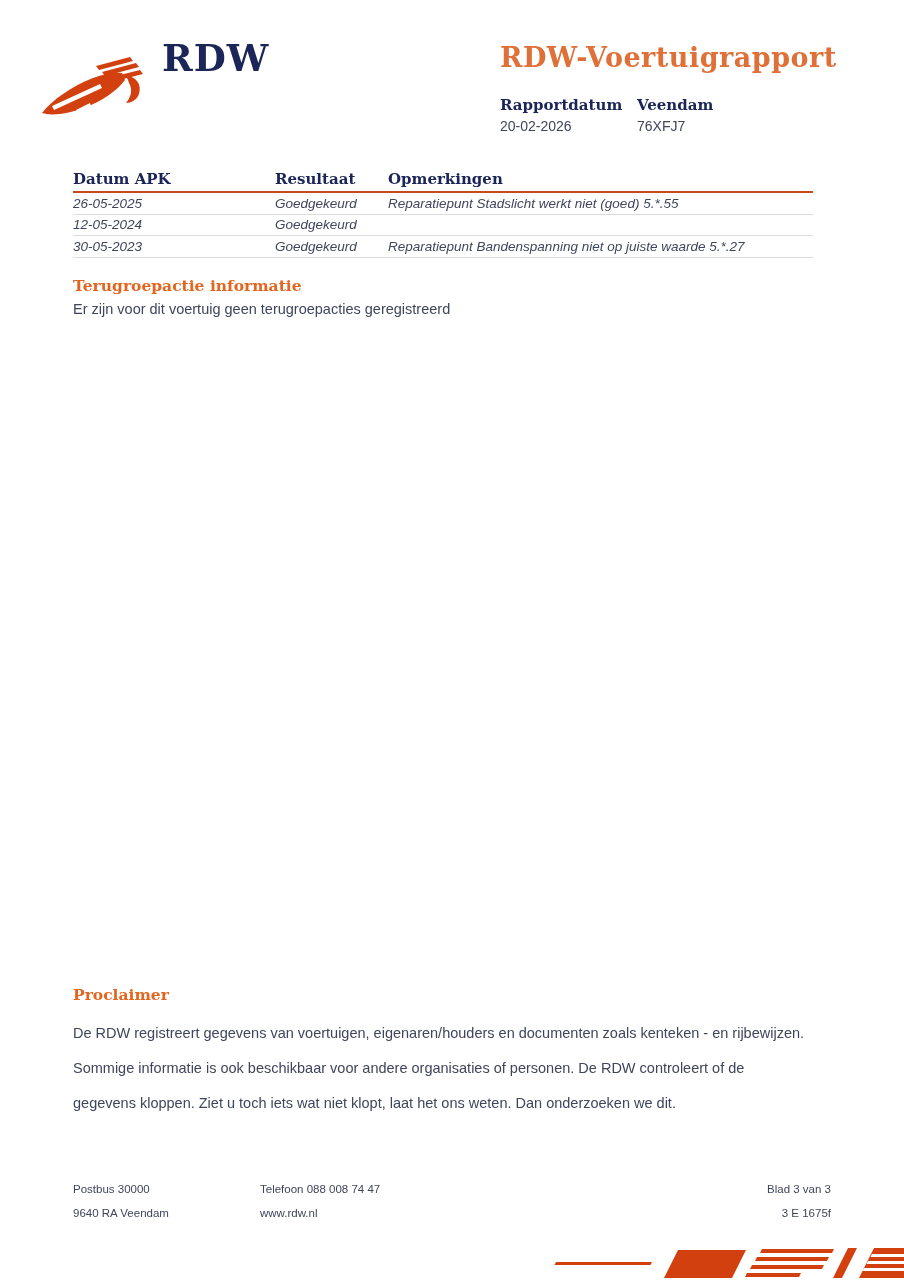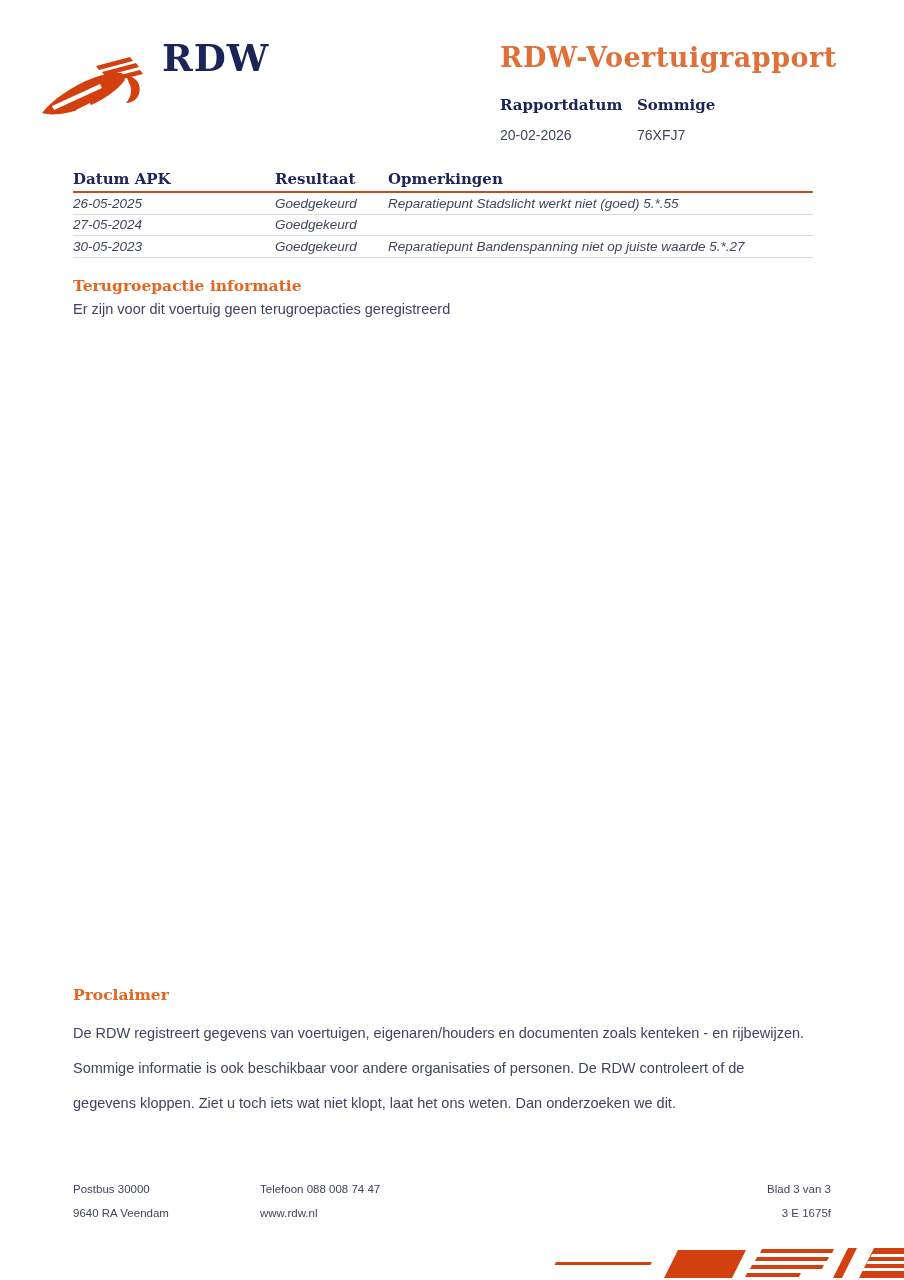--- a/index.html
+++ b/index.html
@@ -20,21 +20,21 @@
   }
   .doc-title {
     left:500px; top:42px;
     font-family:"DejaVu Serif", serif; font-weight:bold;
     font-size:27px; color:var(--title-orange); letter-spacing:0.5px;
   }
   .meta-label {
     font-family:"DejaVu Serif", serif; font-weight:bold;
     font-size:15px; color:var(--navy);
   }
-  .meta-value { font-size:14px; color:var(--body-text);margin-top:9px; }
+  .meta-value { font-size:14px; color:var(--body-text); }
   .meta-col1 { left:500px; }
   .meta-col2 { left:637px; }
   .meta-row1 { top:96px; }
   .meta-row2 { top:118px; }
 
   
   .apk-table { left:73px; top:168px; width:740px; }
   .thead {
     display:flex; align-items:flex-end; height:20px; padding-bottom:3px;
     border-bottom:2px solid var(--table-rule-orange);
@@ -97,38 +97,38 @@
 
       <path d="M14,53 L 62,31 L 64,35 L 16,57 Z"></path>
       <path d="M38,57 L 52,50 L 53,53 L 39,60 Z"></path>
     </g>
   </svg>
   <div class="abs logo-text">RDW</div>
 
   <h1 class="abs doc-title" style="margin:0;">RDW-Voertuigrapport</h1>
 
   <div class="abs meta-label meta-col1 meta-row1">Rapportdatum</div>
-  <div class="abs meta-label meta-col2 meta-row1">Sommige</div>
+  <div class="abs meta-label meta-col2 meta-row1">Veendam</div>
   <div class="abs meta-value meta-col1 meta-row2">20-02-2026</div>
   <div class="abs meta-value meta-col2 meta-row2">76XFJ7</div>
 
   <div class="abs apk-table">
     <div class="thead">
       <div class="th c1">Datum APK</div>
       <div class="th c2">Resultaat</div>
       <div class="th c3">Opmerkingen</div>
     </div>
     <div>
         <div class="trow">
           <div class="tcell c1">26-05-2025</div>
           <div class="tcell c2">Goedgekeurd</div>
           <div class="tcell c3">Reparatiepunt Stadslicht werkt niet (goed) 5.*.55</div>
         </div>
         <div class="trow">
-          <div class="tcell c1">27-05-2024</div>
+          <div class="tcell c1">12-05-2024</div>
           <div class="tcell c2">Goedgekeurd</div>
           <div class="tcell c3"></div>
         </div>
         <div class="trow">
           <div class="tcell c1">30-05-2023</div>
           <div class="tcell c2">Goedgekeurd</div>
           <div class="tcell c3">Reparatiepunt Bandenspanning niet op juiste waarde 5.*.27</div>
         </div>
       </div>
   </div>

